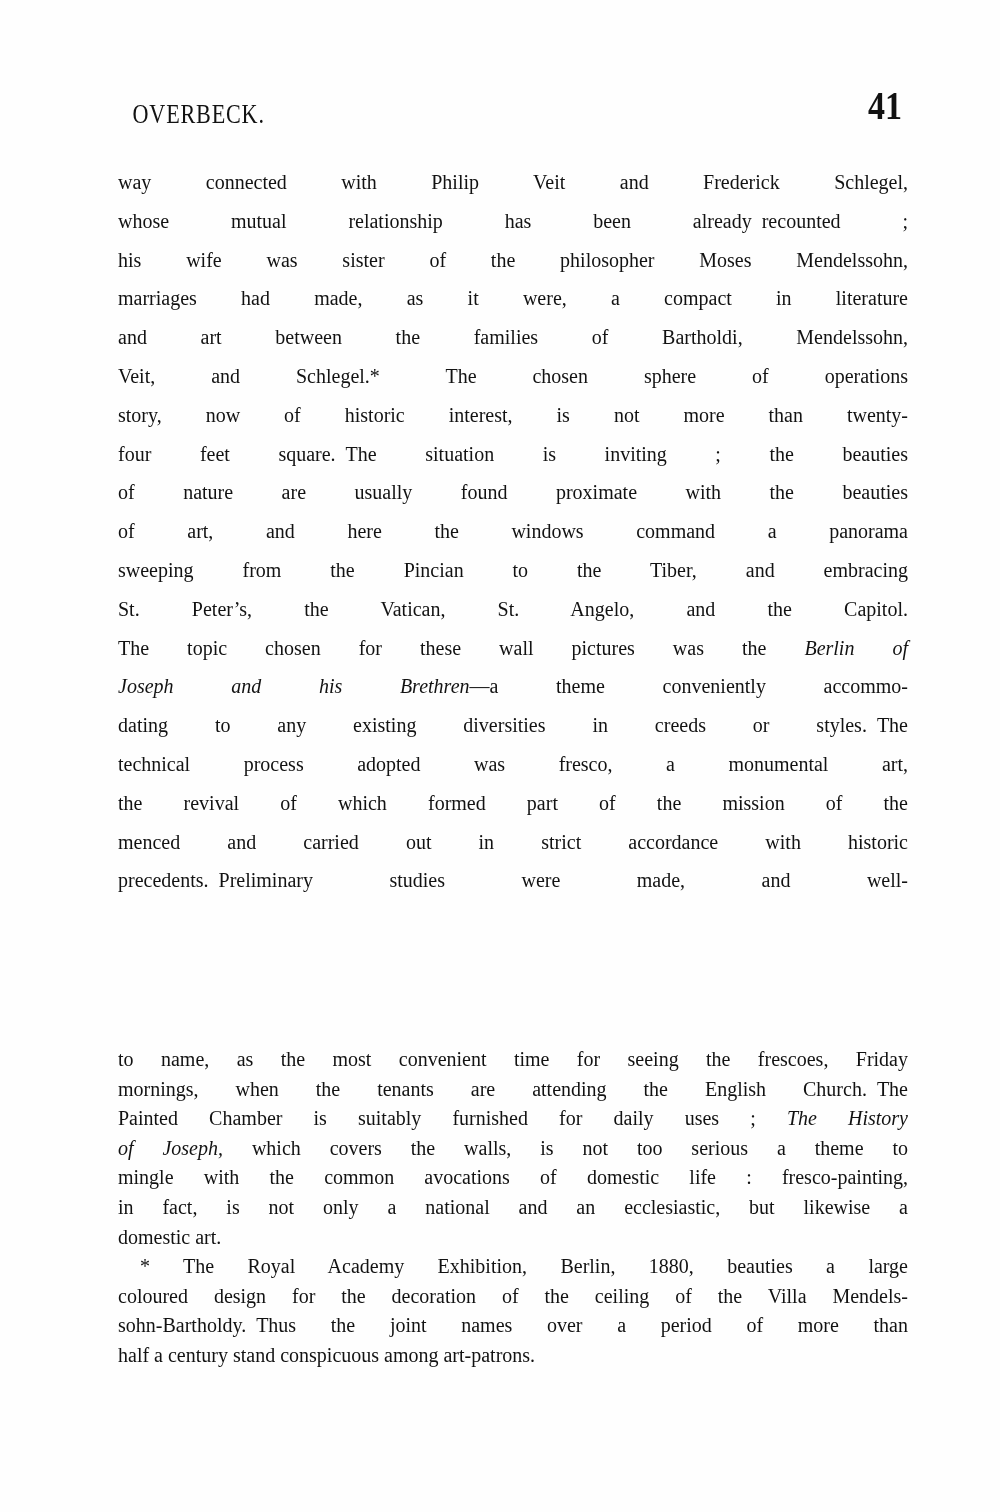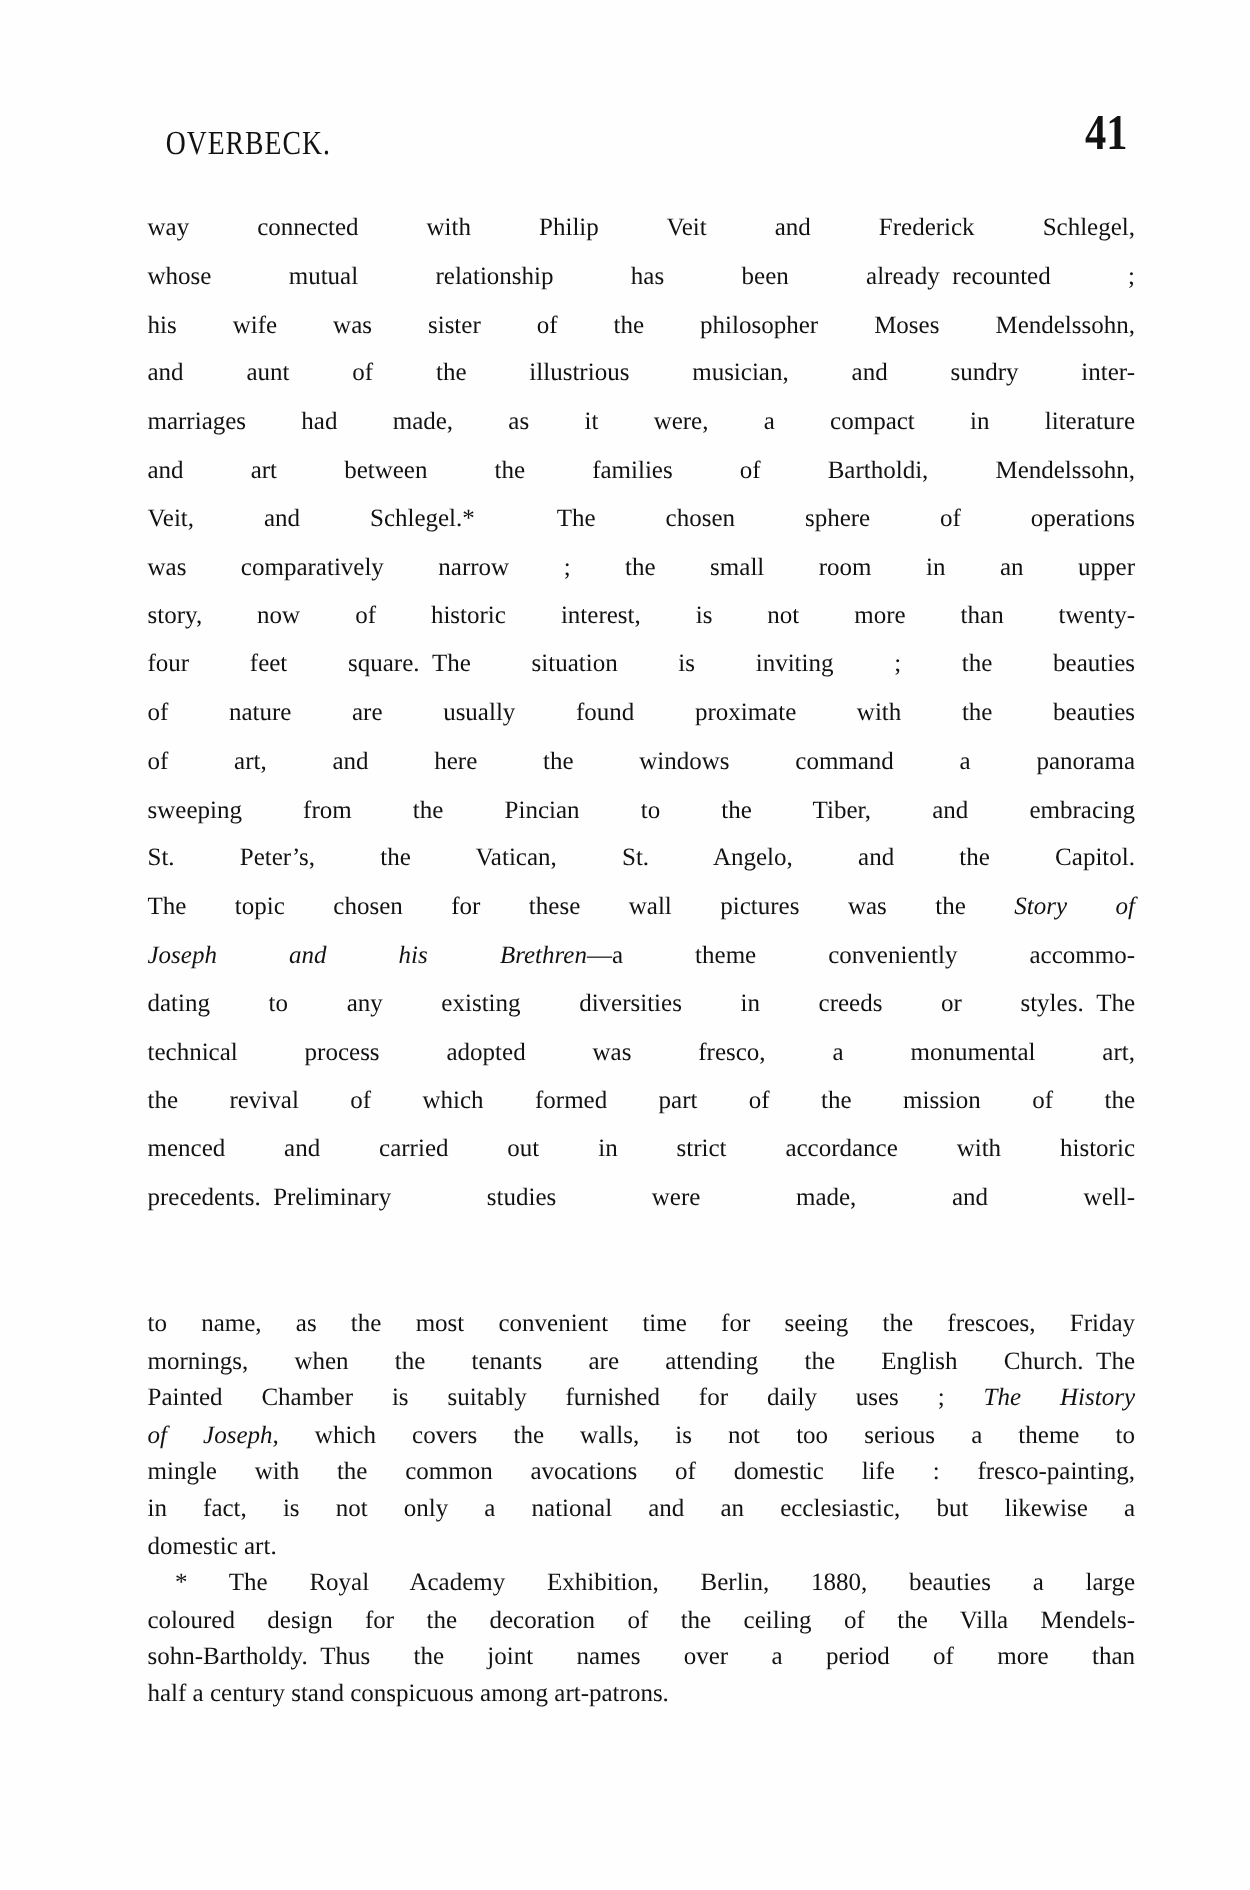--- a/index.html
+++ b/index.html
@@ -90,32 +90,30 @@
     <div id="running-head">
       <span class="squeeze">OVERBECK.</span>
     </div>
     <div id="page-number">41</div>
   </div>
 
   <div id="body-text">
       <div class="line"><span>way connected with Philip Veit and Frederick Schlegel,</span></div>
       <div class="line"><span>whose mutual relationship has been already recounted ;</span></div>
       <div class="line"><span>his wife was sister of the philosopher Moses Mendelssohn,</span></div>
-      <div class="line"><span>and aunt of the illustrious musician, and sundry inter-</span></div>
       <div class="line"><span>marriages had made, as it were, a compact in literature</span></div>
       <div class="line"><span>and art between the families of Bartholdi, Mendelssohn,</span></div>
       <div class="line"><span>Veit, and Schlegel.*  The chosen sphere of operations</span></div>
-      <div class="line"><span>was comparatively narrow ; the small room in an upper</span></div>
       <div class="line"><span>story, now of historic interest, is not more than twenty-</span></div>
       <div class="line"><span>four feet square. The situation is inviting ; the beauties</span></div>
       <div class="line"><span>of nature are usually found proximate with the beauties</span></div>
       <div class="line"><span>of art, and here the windows command a panorama</span></div>
       <div class="line"><span>sweeping from the Pincian to the Tiber, and embracing</span></div>
       <div class="line"><span>St. Peter’s, the Vatican, St. Angelo, and the Capitol.</span></div>
-      <div class="line"><span>The topic chosen for these wall pictures was the </span><i>Story of</i></div>
+      <div class="line"><span>The topic chosen for these wall pictures was the </span><i>Berlin of</i></div>
       <div class="line"><i>Joseph and his Brethren</i><span>—a theme conveniently accommo-</span></div>
       <div class="line"><span>dating to any existing diversities in creeds or styles. The</span></div>
       <div class="line"><span>technical process adopted was fresco, a monumental art,</span></div>
       <div class="line"><span>the revival of which formed part of the mission of the</span></div>
       <div class="line"><span>menced and carried out in strict accordance with historic</span></div>
       <div class="line"><span>precedents. Preliminary studies were made, and well-</span></div>
     </div>
 
   <div id="footnote-text">
       <div class="line"><span>to name, as the most convenient time for seeing the frescoes, Friday</span></div>

